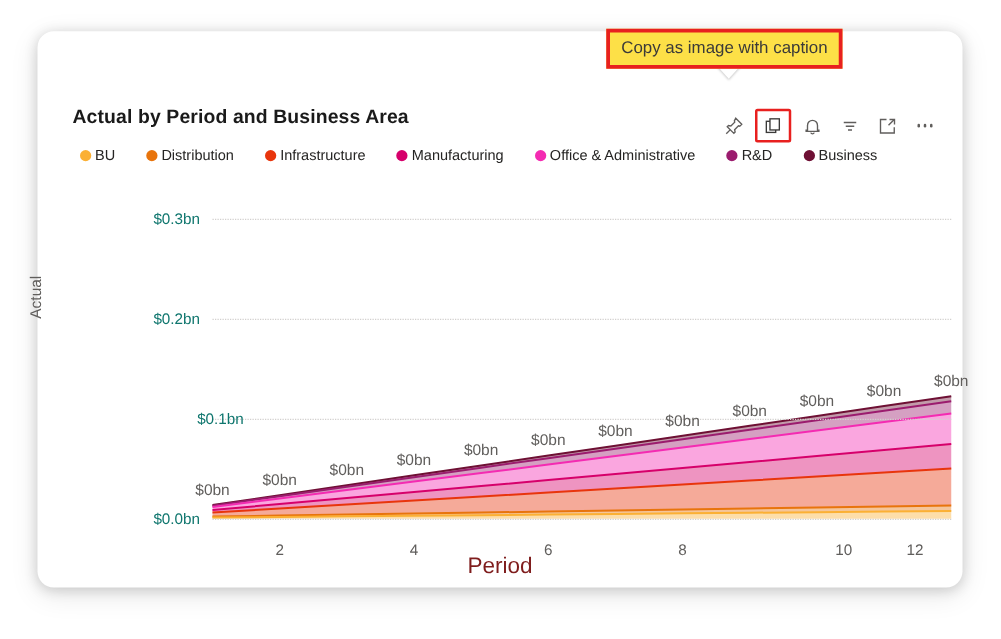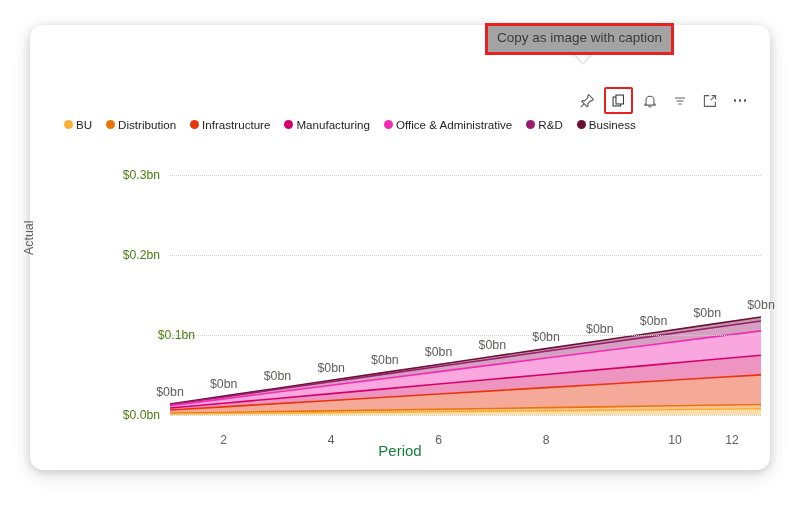--- a/index.html
+++ b/index.html
@@ -51,21 +51,21 @@
     left: 22px;
     top: 94px;
     display: flex;
     align-items: center;
     gap: 0;
     white-space: nowrap;
   }
   .legend-item {
     display: flex;
     align-items: center;
-    margin-right: 2px;
+    margin-right: 13px;
     padding-left: 12px;
   }
   .legend-dot {
     width: 9px;
     height: 9px;
     border-radius: 50%;
     margin-right: 3px;
     flex: 0 0 auto;
   }
   .legend-label {
@@ -121,21 +121,21 @@
     top: 23px;
     width: 200px;
     height: 60px;
     pointer-events: none;
   }
   .tooltip-box {
     position: absolute;
     left: 0;
     top: 0;
     border: 3px solid #e8201f;
-    background: #a3a3a3;
+    background: #fde047;
     padding: 3px 9px 5px 9px;
     font-size: 13.5px;
     color: #3b3a39;
     white-space: nowrap;
     line-height: 1.35;
   }
   .tooltip-arrow {
     position: absolute;
     left: 88px;
     top: 29px;
@@ -164,30 +164,30 @@
     font-size: 12.4px;
     color: #605e5c;
     white-space: nowrap;
   }
   .x-axis-title {
     position: absolute;
     left: 0;
     right: 0;
     top: 417px;
     text-align: center;
-    font-size: 15px;
-    color: #15803d;
+    font-size: 18px;
+    color: #7f1d1d;
   }
   .y-tick {
     position: absolute;
     right: 0;
     width: 86px;
     text-align: right;
     font-size: 12.2px;
-    color: #4d7c0f;
+    color: #0f766e;
     transform: translateY(-50%);
   }
   .x-tick {
     position: absolute;
     top: 0;
     font-size: 12.2px;
     color: #605e5c;
     transform: translateX(-50%);
   }
   .gridline {
@@ -203,20 +203,21 @@
     white-space: nowrap;
   }
 </style>
 </head>
 <body>
 
 <div class="page-bg"></div>
 
 <div class="card">
 
+  <div class="visual-title">Actual by Period and Business Area</div>
 
   <div class="legend">
       <div class="legend-item">
         <span class="legend-dot" style="background: rgb(251, 176, 52);"></span>
         <span class="legend-label">BU</span>
       </div>
       <div class="legend-item">
         <span class="legend-dot" style="background: rgb(232, 116, 12);"></span>
         <span class="legend-label">Distribution</span>
       </div>

